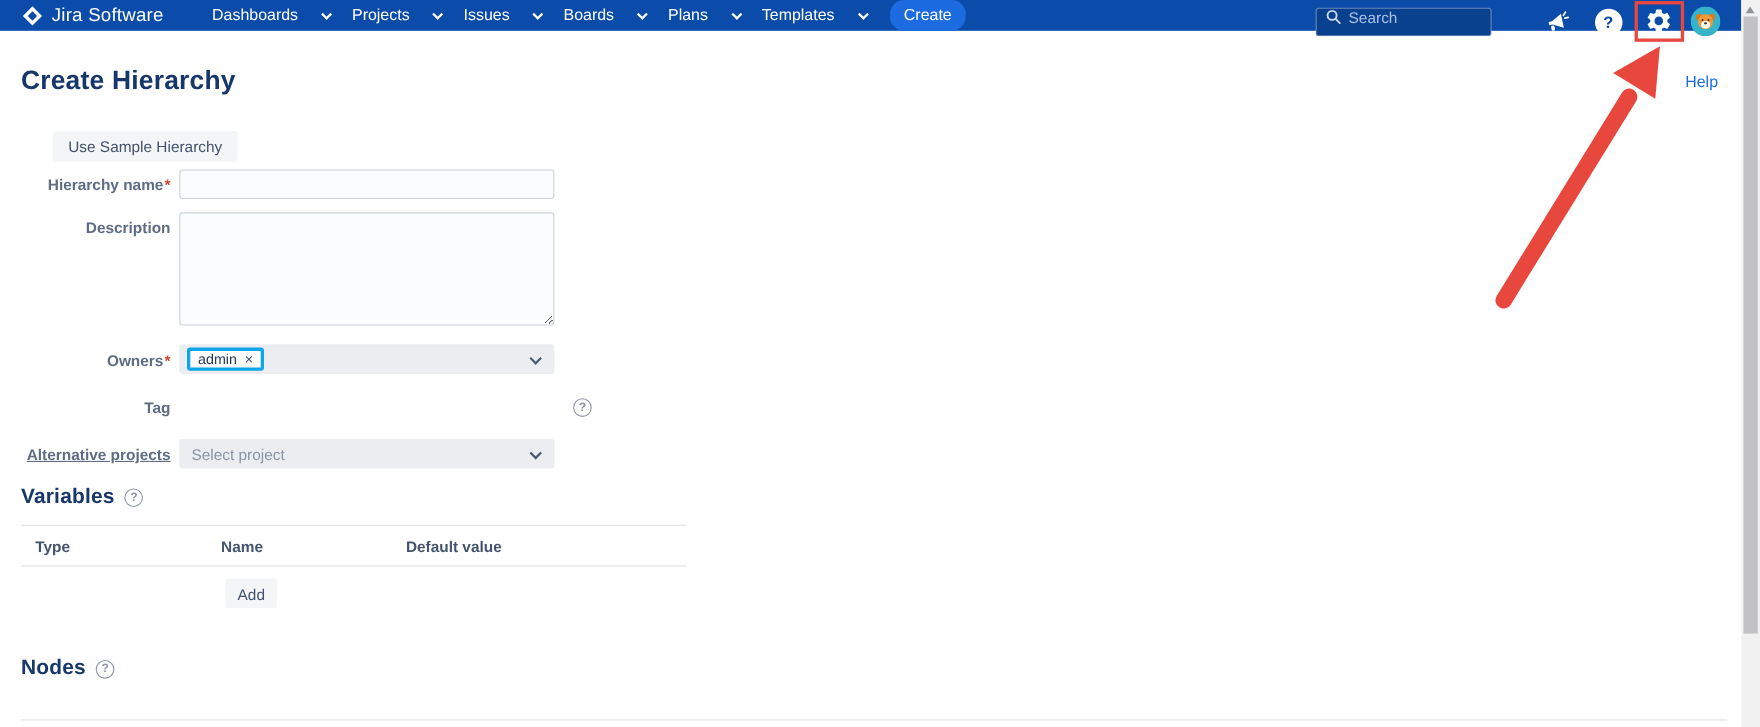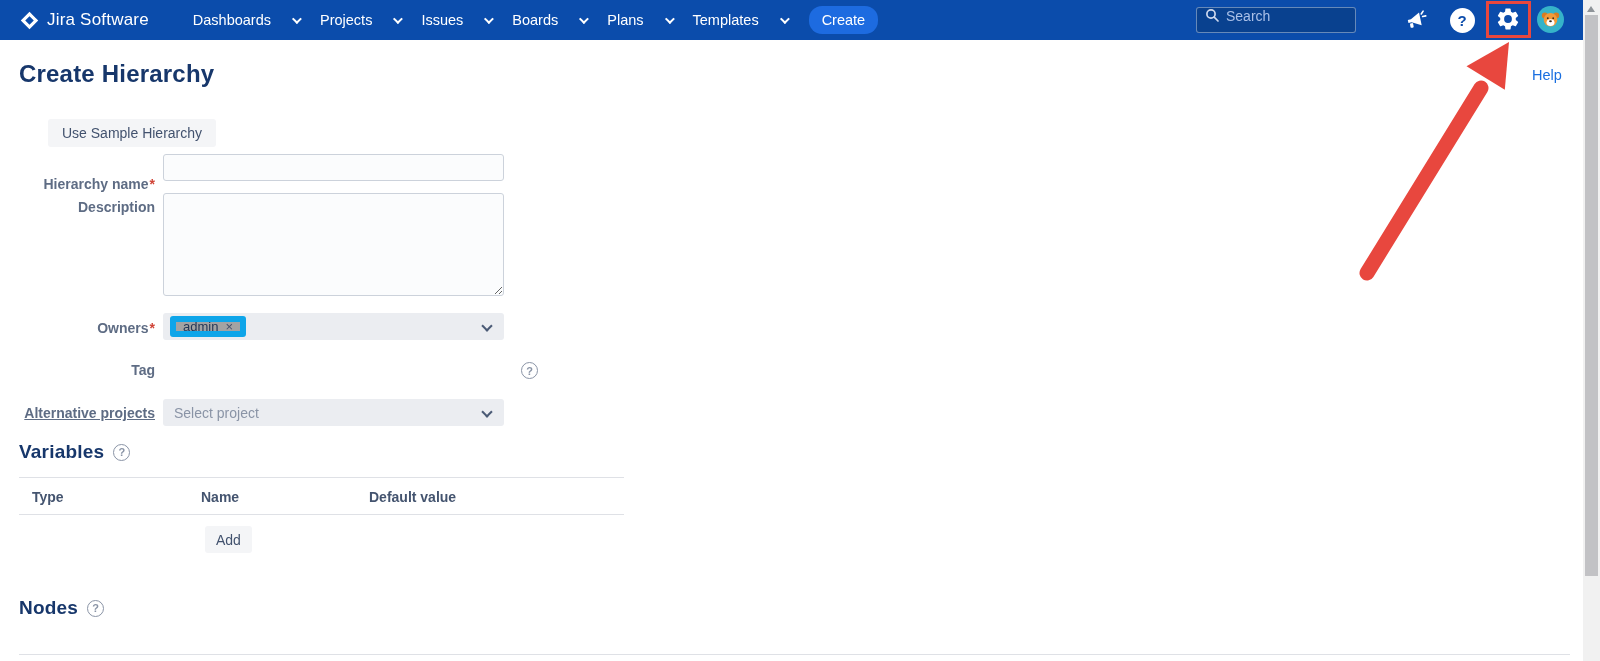--- a/index.html
+++ b/index.html
@@ -2,21 +2,21 @@
 <html style="--nav-bg: #0b4cab; --create-button-bg: #1d6be0; --search-bg: #09418f; --annotation-red: #e8473e; --help-link: #1a6fe0; --heading-text: #17376b; --label-text: #5e6c84; --required-red: #d04437; --field-bg: #fbfcfd; --select-bg: #ebedf1; --button-bg: #f4f5f7; --divider: #dfe1e6; --avatar-bg: #35b3c9;"><head>
 <meta charset="utf-8">
 <style>
   * { margin: 0; padding: 0; box-sizing: border-box; }
   html, body { background: #fff; }
   body { font-family: "Liberation Sans", sans-serif; }
   .stage { position: relative; width: 1600px; height: 661px; overflow: hidden; background: #fff; }
 
   
   .topnav {
-    position: absolute; left: 0; top: 0; width: 1583px; height: 40px;
+    position: absolute; left: 0; top: 0; width: 1583px; height: 28px;
     background: var(--nav-bg, #0b4cab);
     display: flex; align-items: center;
   }
   .logo { display: flex; align-items: center; gap: 8px; margin-left: 20px; cursor: pointer; }
   .logo-text { color: #fff; font-size: 17px; font-weight: 500; letter-spacing: .2px; white-space: nowrap; }
   .nav-menu { display: flex; align-items: center; gap: 13px; margin-left: 40px; height: 40px; }
   .nav-item { display: flex; align-items: center; gap: 21px; padding: 0 4px; height: 40px; cursor: pointer; }
   .nav-item span { color: #fff; font-size: 14.5px; white-space: nowrap; }
   .chev { width: 7px; height: 7px; border-right: 2px solid #fff; border-bottom: 2px solid #fff; transform: rotate(45deg) translateY(-2px); }
   .create-btn {
@@ -94,21 +94,21 @@
     background: var(--select-bg, #ebedf1); border-radius: 3px;
     display: flex; align-items: center; padding: 0 30px 0 7px; cursor: pointer;
   }
   .select-box .placeholder { color: #8a94a6; font-size: 14px; padding-left: 4px; }
   .select-chev {
     position: absolute; right: 13px; top: 9px; width: 8px; height: 8px;
     border-right: 2.2px solid #4a5a75; border-bottom: 2.2px solid #4a5a75; transform: rotate(45deg);
   }
   .chip {
     display: inline-flex; align-items: center; gap: 7px; height: 21px;
-    background: #a3a3a3; border: 6px solid #0ea5e9; border-radius: 3px; padding: 0 7px;
+    background: #ffffff; border: 3px solid #0ea5e9; border-radius: 3px; padding: 0 7px;
     font-size: 13px; color: #243757;
   }
   .chip .x { color: #44506b; font-size: 13px; line-height: 1; cursor: pointer; }
 
   .help-circle {
     width: 17px; height: 17px; border-radius: 50%; border: 1.4px solid #8a94a6;
     color: #8a94a6; font-size: 11px; font-weight: 700;
     display: inline-flex; align-items: center; justify-content: center; cursor: pointer; background: #fff;
   }
   .tag-help { position: absolute; left: 521px; top: 362px; }
@@ -209,21 +209,21 @@
   <svg class="annot-arrow" width="1600" height="661" viewBox="0 0 1600 661">
     <line x1="1367" y1="273" x2="1481" y2="88" stroke="var(--annotation-red, #e8473e)" stroke-width="15" stroke-linecap="round"></line>
     <polygon points="1509,42 1504.8,89.8 1466.5,66.3" fill="var(--annotation-red, #e8473e)"></polygon>
   </svg>
 
   <h1 class="page-title">Create Hierarchy</h1>
   <a href="#" class="help-link">Help</a>
 
   <button class="btn-gray sample-btn">Use Sample Hierarchy</button>
 
-  <div class="flabel" style="top:160px;margin-top:16px;">
+  <div class="flabel" style="top:160px;">
     <span>Hierarchy name</span><span class="req">*</span>
   </div>
   <input class="text-input" style="top: 154px;" type="text" value="">
 
   <div class="flabel" style="top:199px;">
     <span>Description</span>
   </div>
   <textarea class="textarea" style=""></textarea>
 
   <div class="flabel" style="top:320px;">

